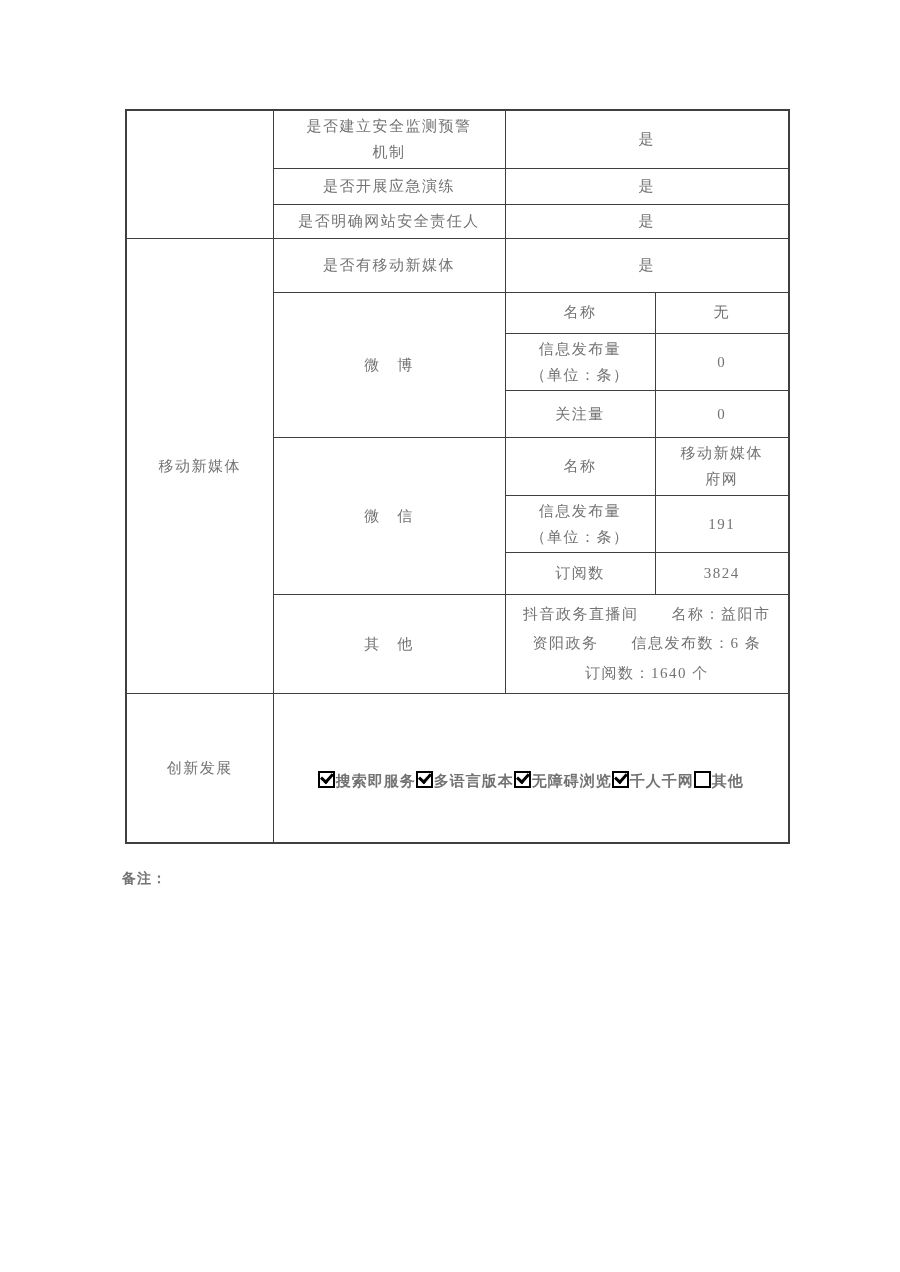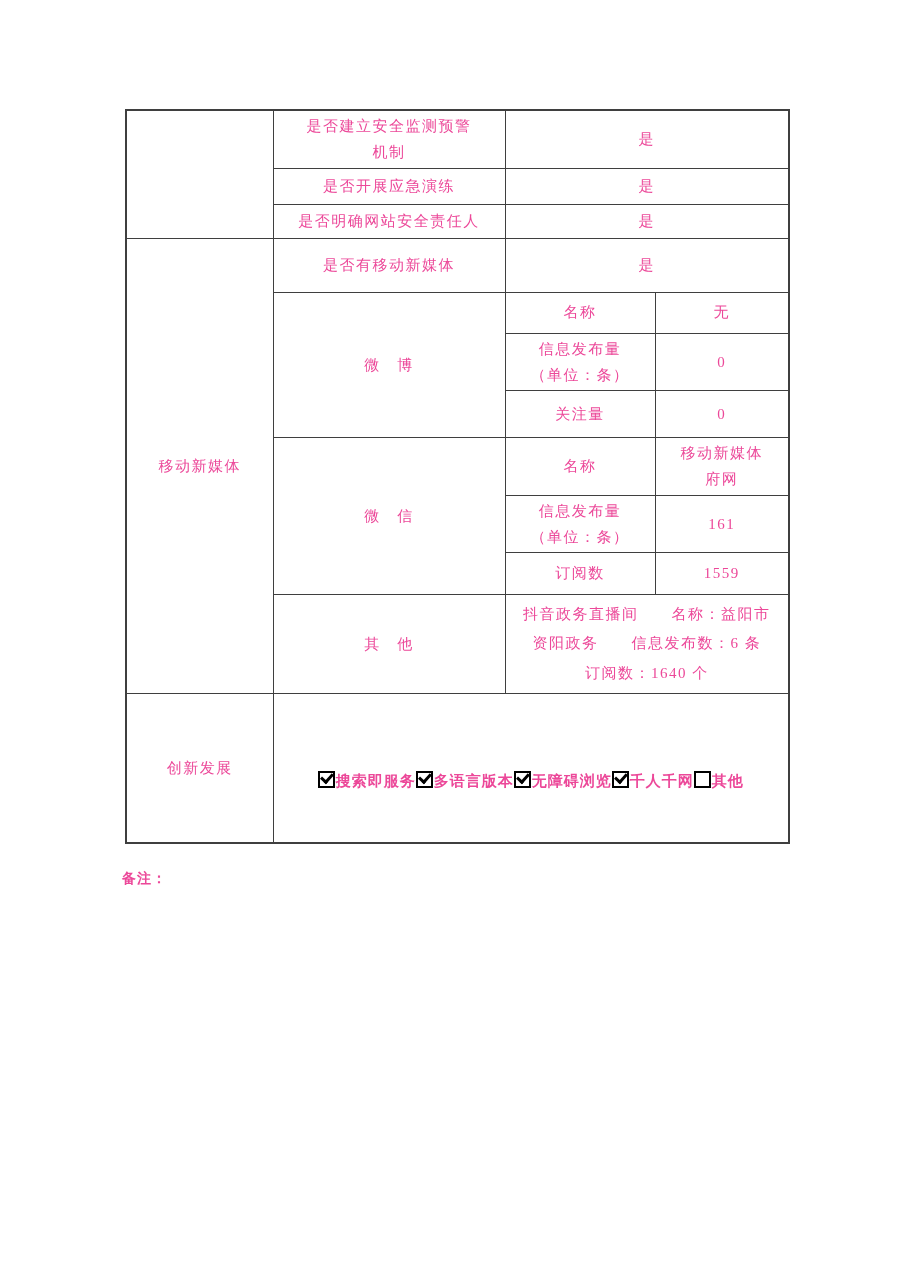--- a/index.html
+++ b/index.html
@@ -2,21 +2,21 @@
 <html><head>
 <meta charset="utf-8">
 <style>
   html, body { margin: 0; padding: 0; background: #ffffff; }
   .page {
     position: relative;
     width: 900px;
     height: 992px;
     background: #ffffff;
     font-family: "Liberation Serif", "DejaVu Serif", serif;
-    color: #ec4899;
+    color: #737373;
     overflow: hidden;
   }
   table.report-table {
     position: absolute;
     left: 125px;
     top: 109px;
     width: 663px;
     border-collapse: collapse;
     table-layout: fixed;
     border: 2px solid #3f3f3f;
@@ -136,25 +136,25 @@
 
       <tr class="r8">
         <td rowspan="3">微　信</td>
         <td>名称</td>
         <td>移动新媒体
 府网</td>
       </tr>
       <tr class="r9">
         <td>信息发布量
 （单位：条）</td>
-        <td>161</td>
+        <td>191</td>
       </tr>
       <tr class="r10">
         <td>订阅数</td>
-        <td>1559</td>
+        <td>3824</td>
       </tr>
 
       <tr class="r11">
         <td>其　他</td>
         <td colspan="2" class="other-value">抖音政务直播间　　名称：益阳市
 资阳政务　　信息发布数：6 条
 订阅数：1640 个</td>
       </tr>
 
       <tr class="r12">

